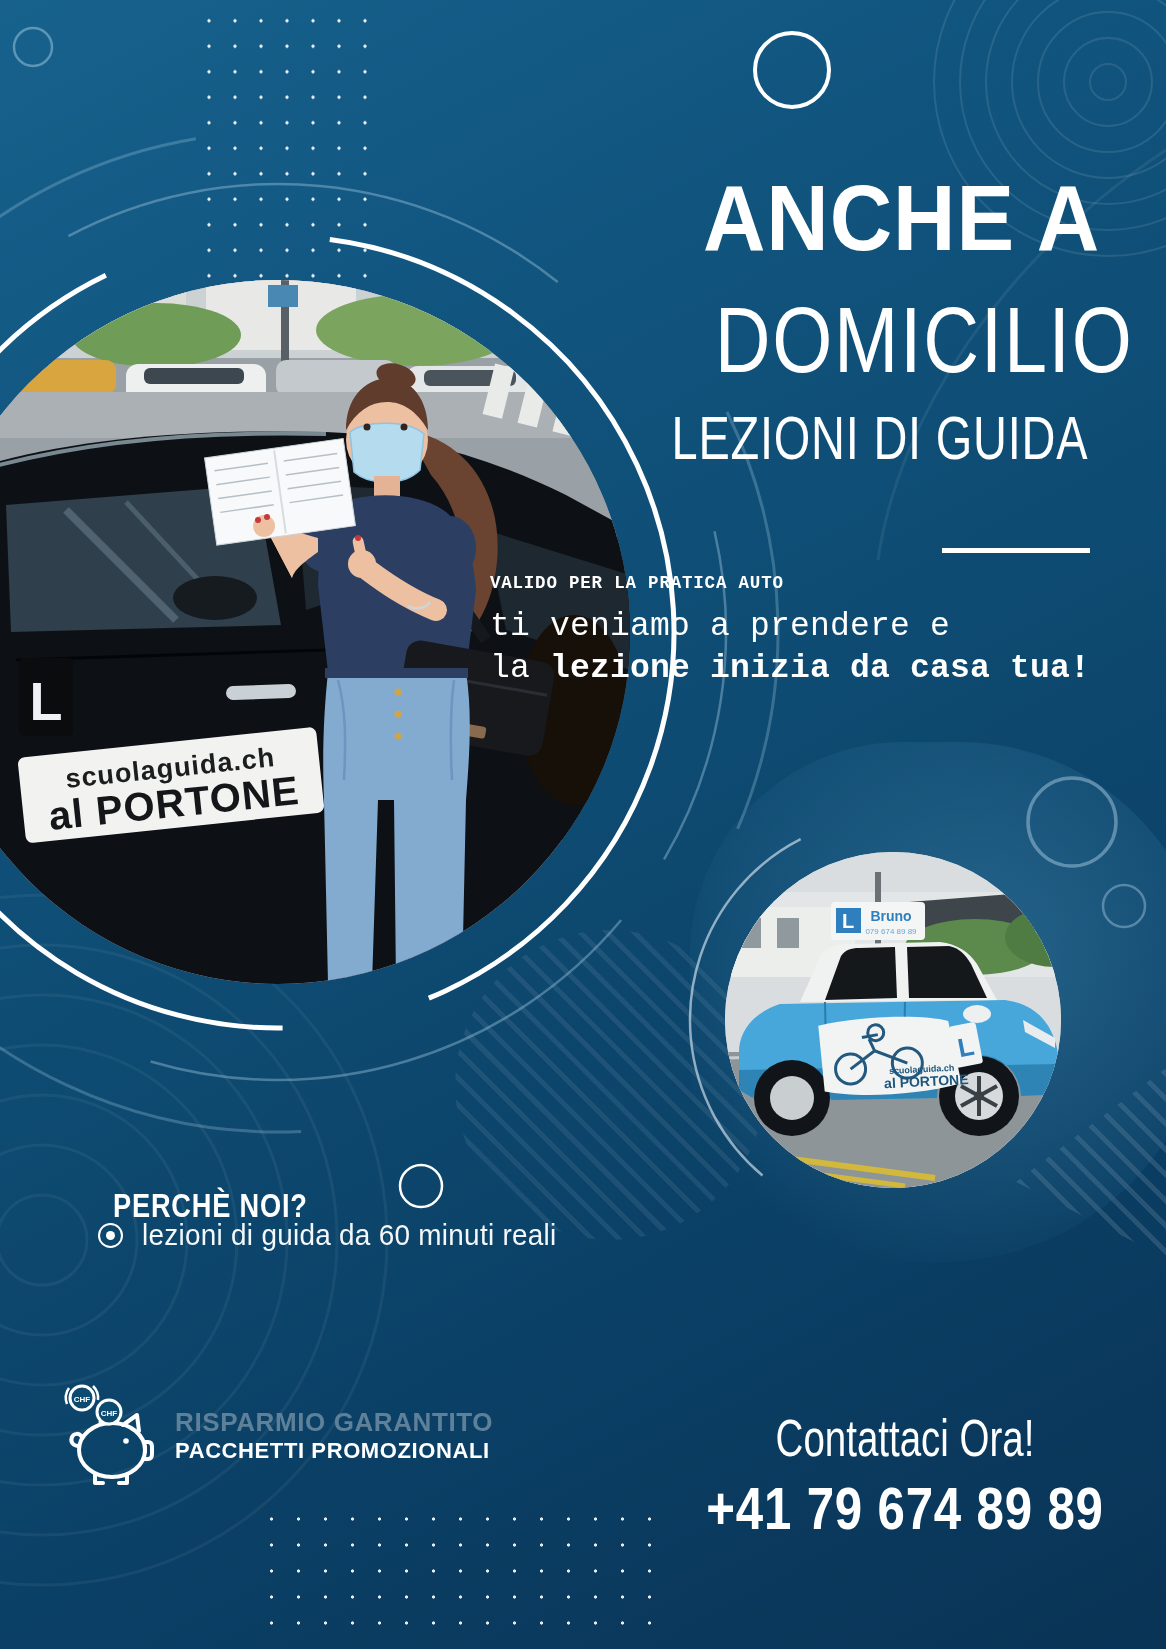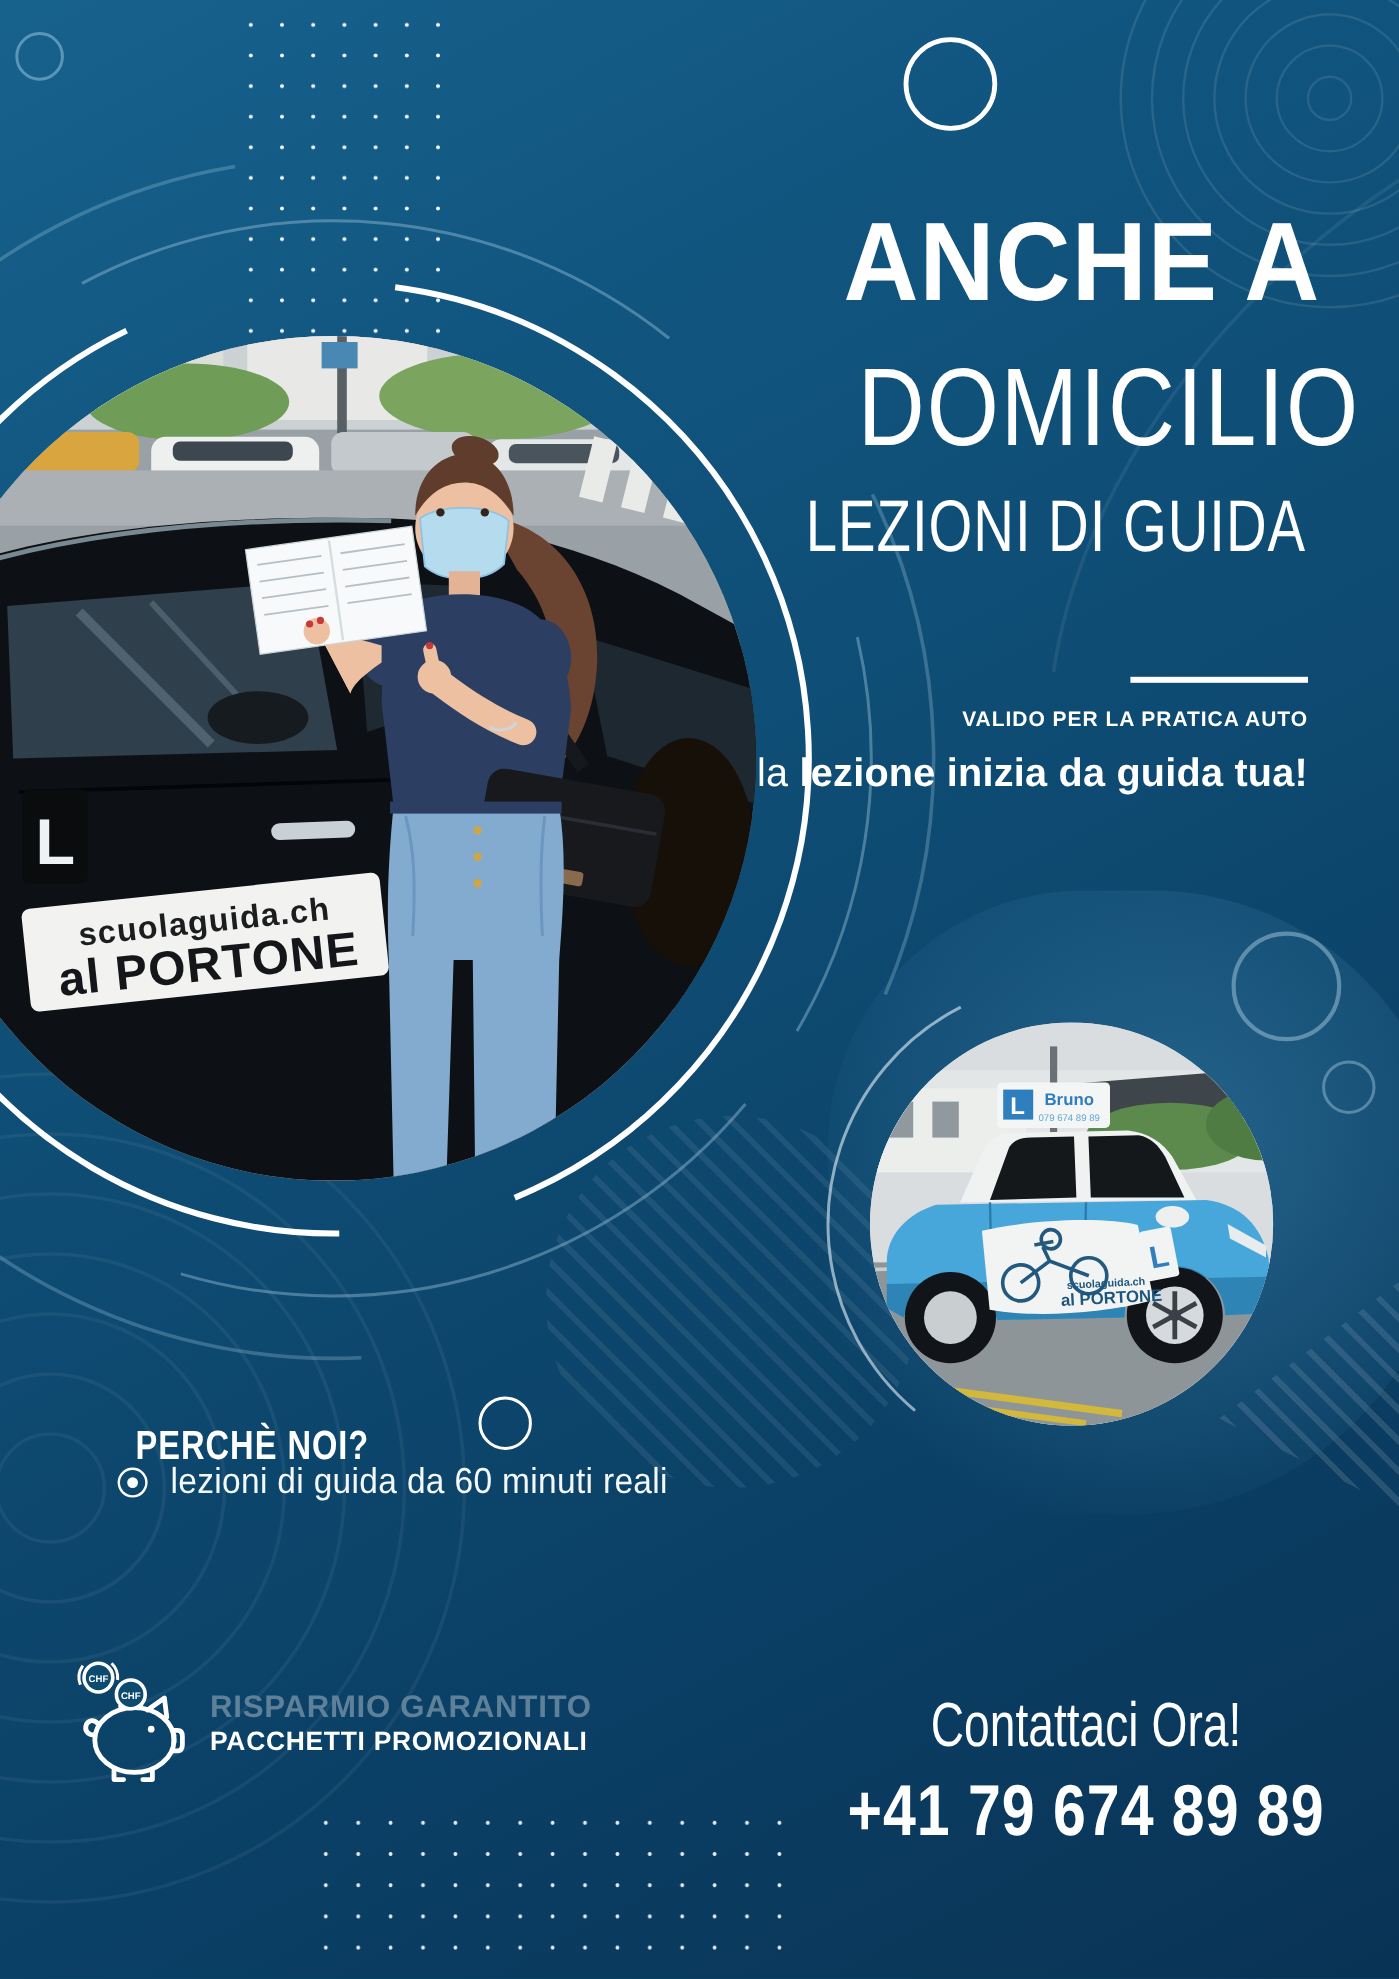--- a/index.html
+++ b/index.html
@@ -33,21 +33,21 @@
   .photo-car{left:725px;top:852px;width:336px;height:336px;border-radius:50%;overflow:hidden;background:#d9dddf;}
   .photo-main svg,.photo-car svg{display:block;width:100%;height:100%;}
 
   
   .hl{position:absolute;line-height:1;transform-origin:100% 50%;}
   .hl1{right:66px;top:172px;font-size:93px;font-weight:800;letter-spacing:1px;transform:scaleX(0.93);}
   .hl2{right:33px;top:294px;font-size:92px;font-weight:400;letter-spacing:2px;transform:scaleX(0.84);}
   .hl3{right:78px;top:408px;font-size:61px;font-weight:300;letter-spacing:1px;transform:scaleX(0.77);}
 
   
-  .offer{position:absolute;right:76px;top:564px;text-align:right;}
+  .offer{position:absolute;right:76px;top:548px;font-family:Liberation Mono, monospace;}
   .offer-divider{width:148px;height:5px;background:#ffffff;margin:0 0 20px auto;}
   .offer-badge{font-size:17.5px;font-weight:700;letter-spacing:0.8px;margin-bottom:13px;}
   .offer-line{font-size:33px;font-weight:300;line-height:42px;letter-spacing:0.2px;}
   .offer-line b{font-weight:700;}
 
   
   .why-title{left:113px;top:1158px;font-size:34px;font-weight:700;letter-spacing:1px;
     transform:scaleX(0.8);transform-origin:0 50%;}
   .bullets{left:98px;top:1216px;list-style:none;margin:0;padding:0;}
   .bullets li{display:flex;align-items:center;height:38px;margin-bottom:13px;text-align:right;}
@@ -282,21 +282,22 @@
 
   <header>
     <div class="hl hl1 nowrap">ANCHE A</div>
     <div class="hl hl2 nowrap">DOMICILIO</div>
     <div class="hl hl3 nowrap">LEZIONI DI GUIDA</div>
   </header>
 
   <section class="offer">
     <div class="offer-divider"></div>
     <div class="offer-badge">VALIDO PER LA PRATICA AUTO</div>
-    <div class="offer-line"><span>la </span><b>lezione inizia da guida tua!</b></div>
+    <div class="offer-line">ti veniamo a prendere e</div>
+    <div class="offer-line"><span>la </span><b>lezione inizia da casa tua!</b></div>
   </section>
 
   <h2 class="abs why-title nowrap">PERCHÈ NOI?</h2>
   <ul class="abs bullets">
     <li>
       <span class="bullet-marker">
           <span class="bullet-dot"></span>
         </span>
       <span class="bullet-text">lezioni di guida da 60 minuti reali</span>
     </li>

